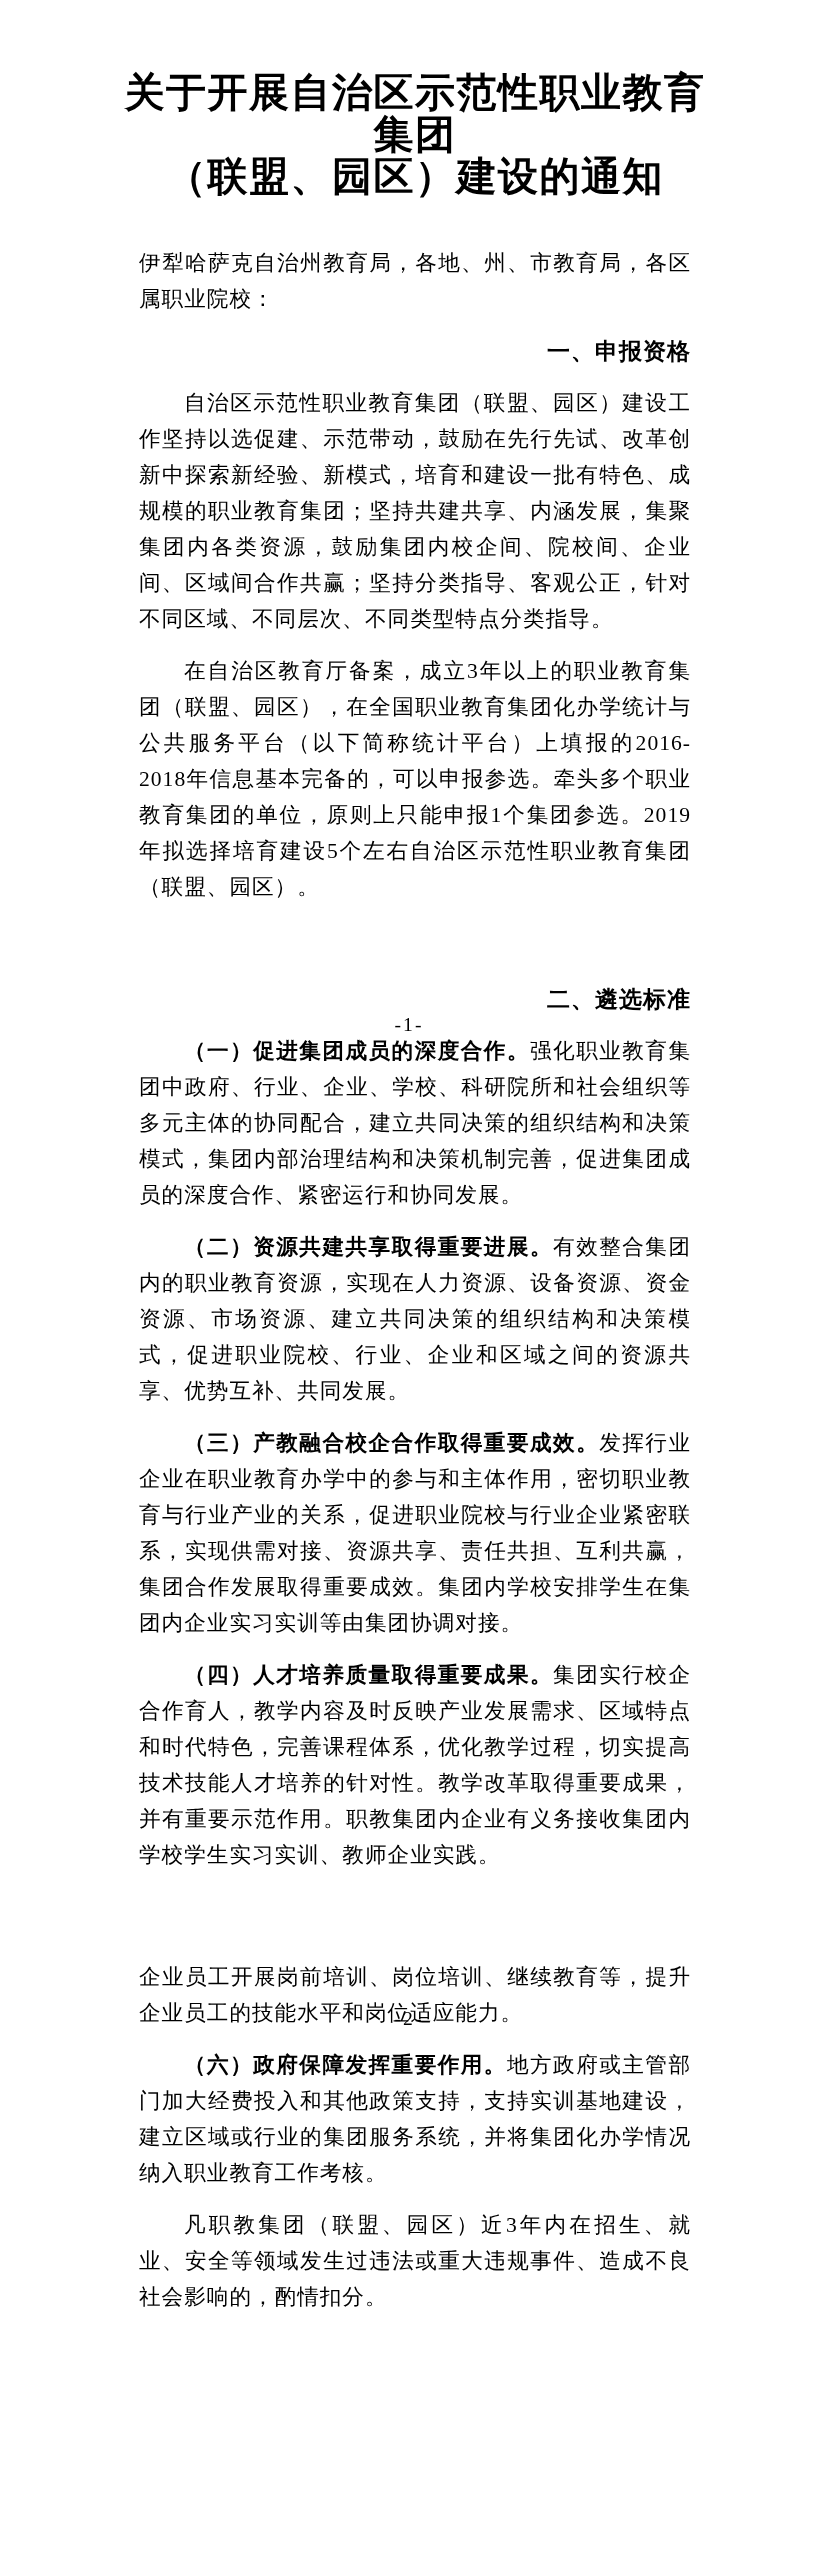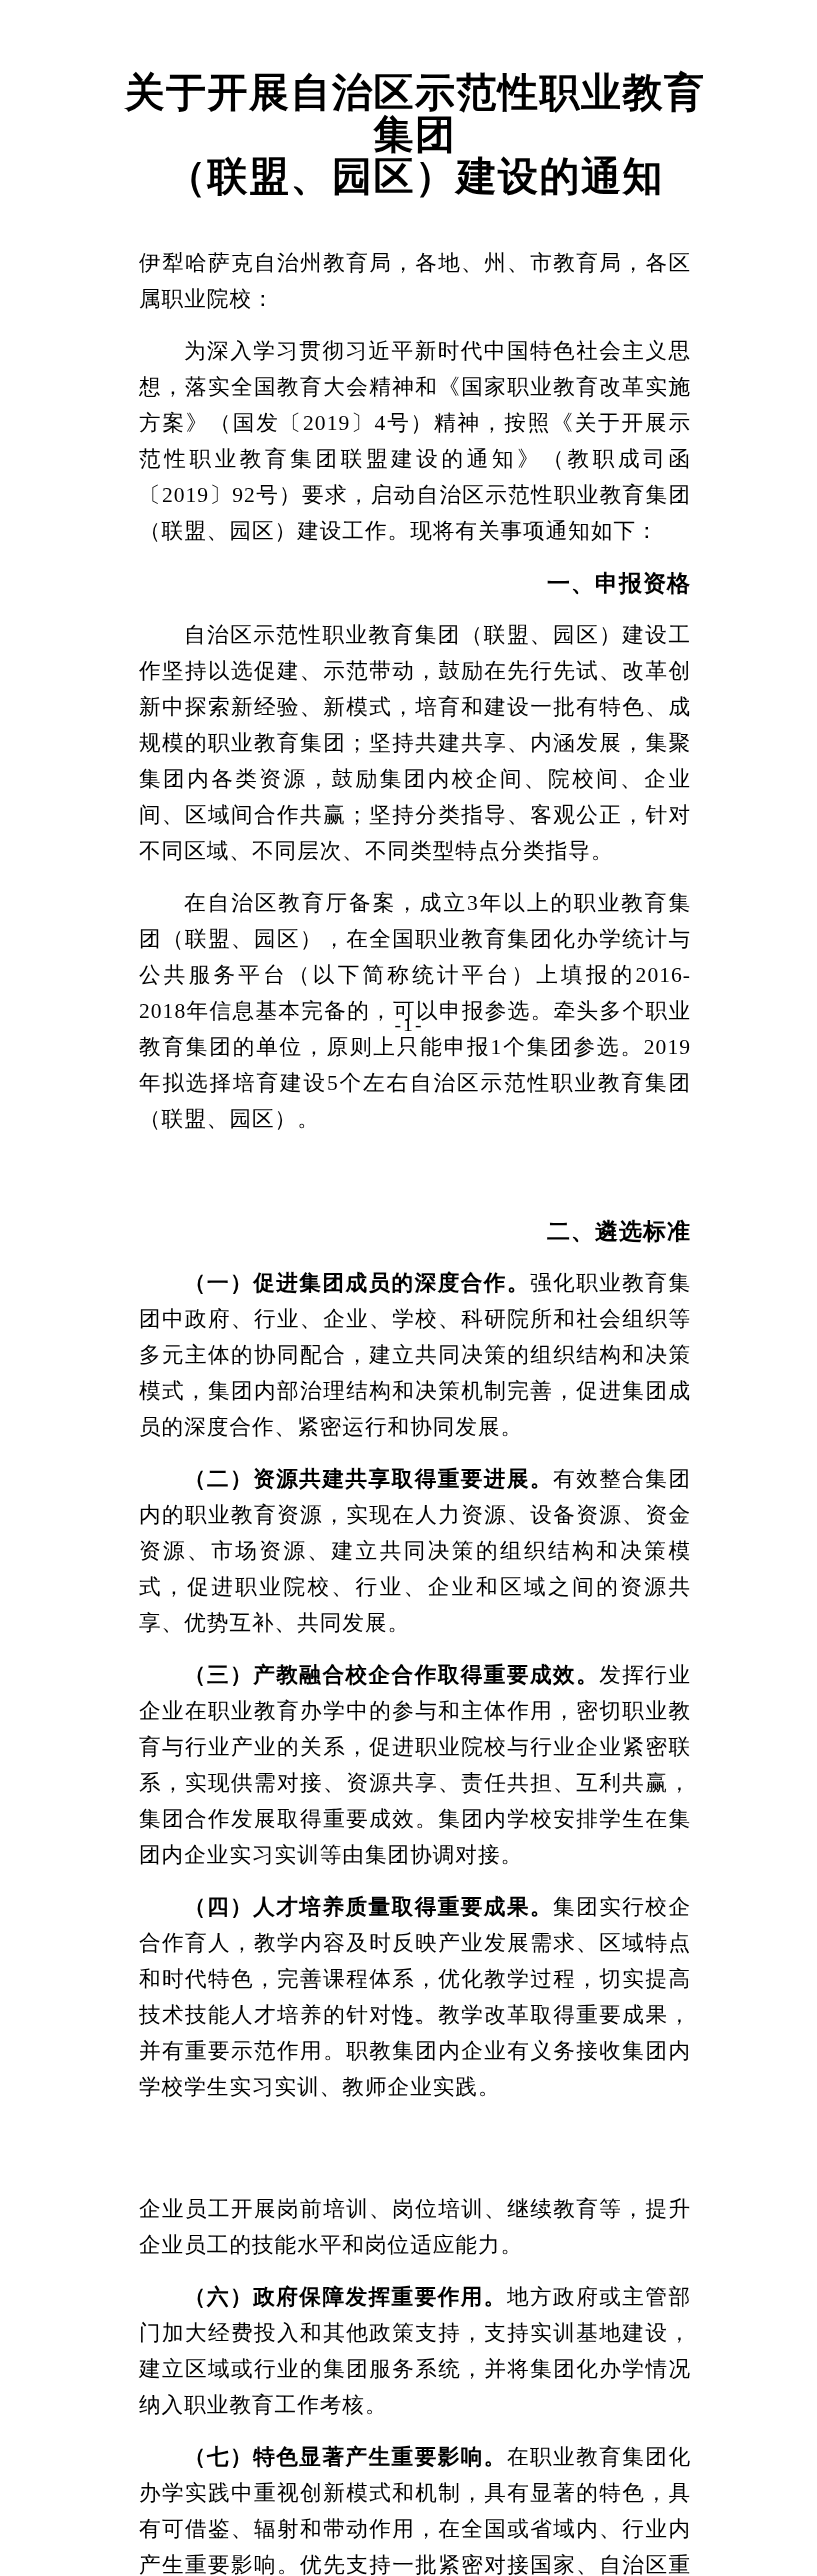--- a/index.html
+++ b/index.html
@@ -55,33 +55,31 @@
 <body>
 
 <div class="doc">
   <div class="content">
     <div class="title-block">
       <h1 class="title">关于开展自治区示范性职业教育集团</h1>
       <h1 class="title">（联盟、园区）建设的通知</h1>
     </div>
     <div>
         <p class="t-plain">伊犁哈萨克自治州教育局，各地、州、市教育局，各区属职业院校：</p>
-        <p class="t-para">为深入学习贯彻习近平新时代中国特色社会主义思想，落实全国教育大会精神和《国家职业教育改革实施方案》（国发〔2019〕4号）精神，按照《关于开展示范性职业教育集团联盟建设的通知》（教职成司函〔2019〕92号）要求，启动自治区示范性职业教育集团（联盟、园区）建设工作。现将有关事项通知如下：</p>
         <p class="t-heading">一、申报资格</p>
         <p class="t-para">自治区示范性职业教育集团（联盟、园区）建设工作坚持以选促建、示范带动，鼓励在先行先试、改革创新中探索新经验、新模式，培育和建设一批有特色、成规模的职业教育集团；坚持共建共享、内涵发展，集聚集团内各类资源，鼓励集团内校企间、院校间、企业间、区域间合作共赢；坚持分类指导、客观公正，针对不同区域、不同层次、不同类型特点分类指导。</p>
         <p class="t-para">在自治区教育厅备案，成立3年以上的职业教育集团（联盟、园区），在全国职业教育集团化办学统计与公共服务平台（以下简称统计平台）上填报的2016-2018年信息基本完备的，可以申报参选。牵头多个职业教育集团的单位，原则上只能申报1个集团参选。2019年拟选择培育建设5个左右自治区示范性职业教育集团（联盟、园区）。</p>
         <div class="spacer" style="height: 44px;"></div>
         <p class="t-heading">二、遴选标准</p>
         <p class="t-para"><b class="lead">（一）促进集团成员的深度合作。</b><span>强化职业教育集团中政府、行业、企业、学校、科研院所和社会组织等多元主体的协同配合，建立共同决策的组织结构和决策模式，集团内部治理结构和决策机制完善，促进集团成员的深度合作、紧密运行和协同发展。</span></p>
         <p class="t-para"><b class="lead">（二）资源共建共享取得重要进展。</b><span>有效整合集团内的职业教育资源，实现在人力资源、设备资源、资金资源、市场资源、建立共同决策的组织结构和决策模式，促进职业院校、行业、企业和区域之间的资源共享、优势互补、共同发展。</span></p>
         <p class="t-para"><b class="lead">（三）产教融合校企合作取得重要成效。</b><span>发挥行业企业在职业教育办学中的参与和主体作用，密切职业教育与行业产业的关系，促进职业院校与行业企业紧密联系，实现供需对接、资源共享、责任共担、互利共赢，集团合作发展取得重要成效。集团内学校安排学生在集团内企业实习实训等由集团协调对接。</span></p>
         <p class="t-para"><b class="lead">（四）人才培养质量取得重要成果。</b><span>集团实行校企合作育人，教学内容及时反映产业发展需求、区域特点和时代特色，完善课程体系，优化教学过程，切实提高技术技能人才培养的针对性。教学改革取得重要成果，并有重要示范作用。职教集团内企业有义务接收集团内学校学生实习实训、教师企业实践。</span></p>
         <div class="spacer" style="height: 54px;"></div>
         <p class="t-plain">企业员工开展岗前培训、岗位培训、继续教育等，提升企业员工的技能水平和岗位适应能力。</p>
         <p class="t-para"><b class="lead">（六）政府保障发挥重要作用。</b><span>地方政府或主管部门加大经费投入和其他政策支持，支持实训基地建设，建立区域或行业的集团服务系统，并将集团化办学情况纳入职业教育工作考核。</span></p>
-        <p class="t-para"><b class="lead">（七）特色显著产生重要影响。</b><span>在职业教育集团化办学实践中重视创新模式和机制，具有显著的特色，具有可借鉴、辐射和带动作用，在全国或省域内、行业内产生重要影响。优先支持一批紧密对接国家、自治区重大产业发展的大型职业教育集团，支持跨区域实体化运作的职业教育集团。</span></p>
         <p class="t-para">凡职教集团（联盟、园区）近3年内在招生、就业、安全等领域发生过违法或重大违规事件、造成不良社会影响的，酌情扣分。</p>
       </div>
   </div>
 <div class="pageno" style="top: 1010px;">-1-</div>
     <div class="pageno" style="top: 2004px;">-2-</div>
   </div>
 
 
 </body></html>

